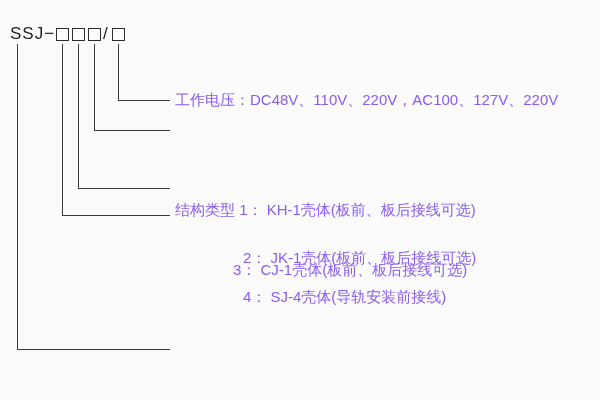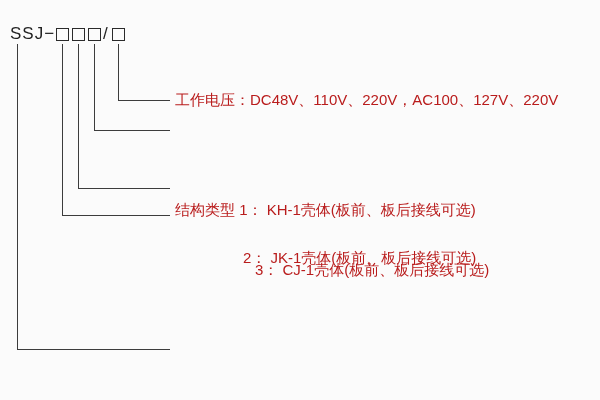--- a/index.html
+++ b/index.html
@@ -38,21 +38,21 @@
   .hline {
     position: absolute;
     height: 1px;
     background: #3c3c3c;
   }
   .row {
     position: absolute;
     font-size: 15px;
     line-height: 20px;
     white-space: nowrap;
-    color: #b91c1c;
+    color: #8b5cf6;
   }
 </style>
 </head>
 <body>
 
 <div class="canvas">
 
   <span class="model-text" style="left:10px; top:24px;">SSJ−</span>
   <span class="dbox" style="left:56px; top:28px;"></span>
   <span class="dbox" style="left:72px; top:28px;"></span>
@@ -68,15 +68,16 @@
 
   <div class="hline" style="left:118px; top:100px; width:52px;"></div>
   <div class="hline" style="left:94px;  top:130px; width:76px;"></div>
   <div class="hline" style="left:78px;  top:188px; width:92px;"></div>
   <div class="hline" style="left:62px;  top:215px; width:108px;"></div>
   <div class="hline" style="left:17px;  top:349px; width:153px;"></div>
 
   <div class="row" style="left:175px; top:90px;">工作电压：DC48V、110V、220V，AC100、127V、220V</div>
   <div class="row" style="left:175px; top:200px;">结构类型 1： KH-1壳体(板前、板后接线可选)</div>
   <div class="row" style="left:243px; top:248px;">2： JK-1壳体(板前、板后接线可选)</div>
-  <div class="row" style="left:255px; top:260px;">3： CJ-1壳体(板前、板后接线可选)</div>
+  <div class="row" style="left:233px; top:260px;">3： CJ-1壳体(板前、板后接线可选)</div>
+  <div class="row" style="left:243px; top:287px;">4： SJ-4壳体(导轨安装前接线)</div>
 
 </div>
 
 </body></html>

